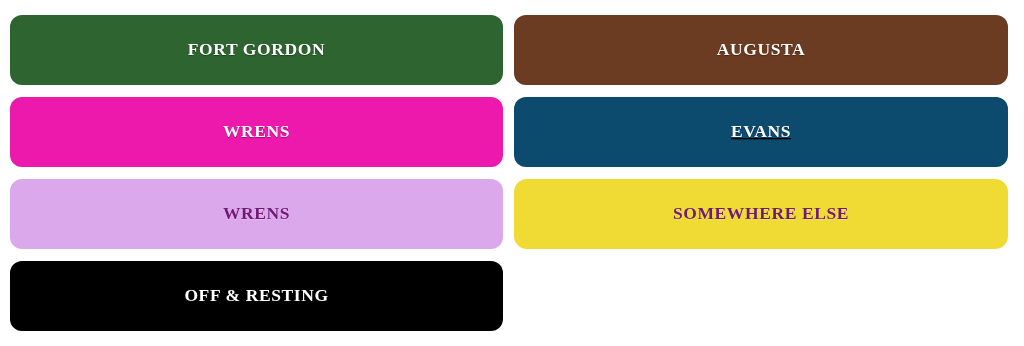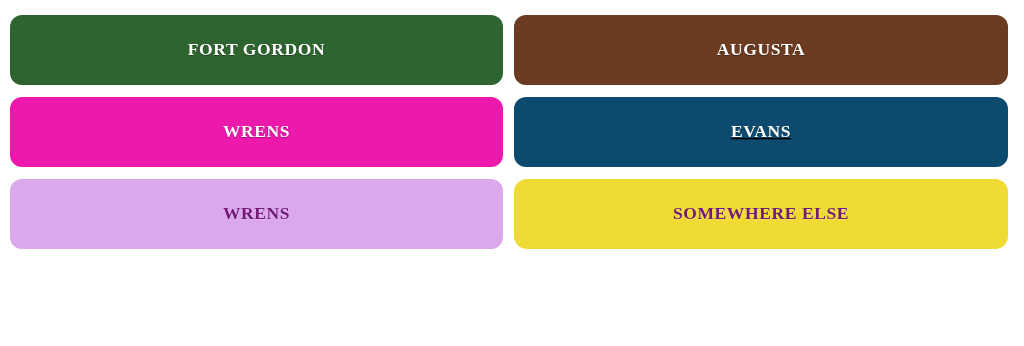--- a/index.html
+++ b/index.html
@@ -86,14 +86,17 @@
   </button>
 
   <button class="pill-button dark-text" style="background-color: rgb(220, 168, 236);">
     <span class="pill-label">WRENS</span>
   </button>
 
   <button class="pill-button dark-text" style="background-color: rgb(239, 219, 52); border-radius: 13px;">
     <span class="pill-label">SOMEWHERE ELSE</span>
   </button>
 
+  <button class="pill-button light-text" style="background-color: rgb(0, 0, 0);">
+    <span class="pill-label">OFF &amp; RESTING</span>
+  </button>
 
 </div>
 
 </body></html>

